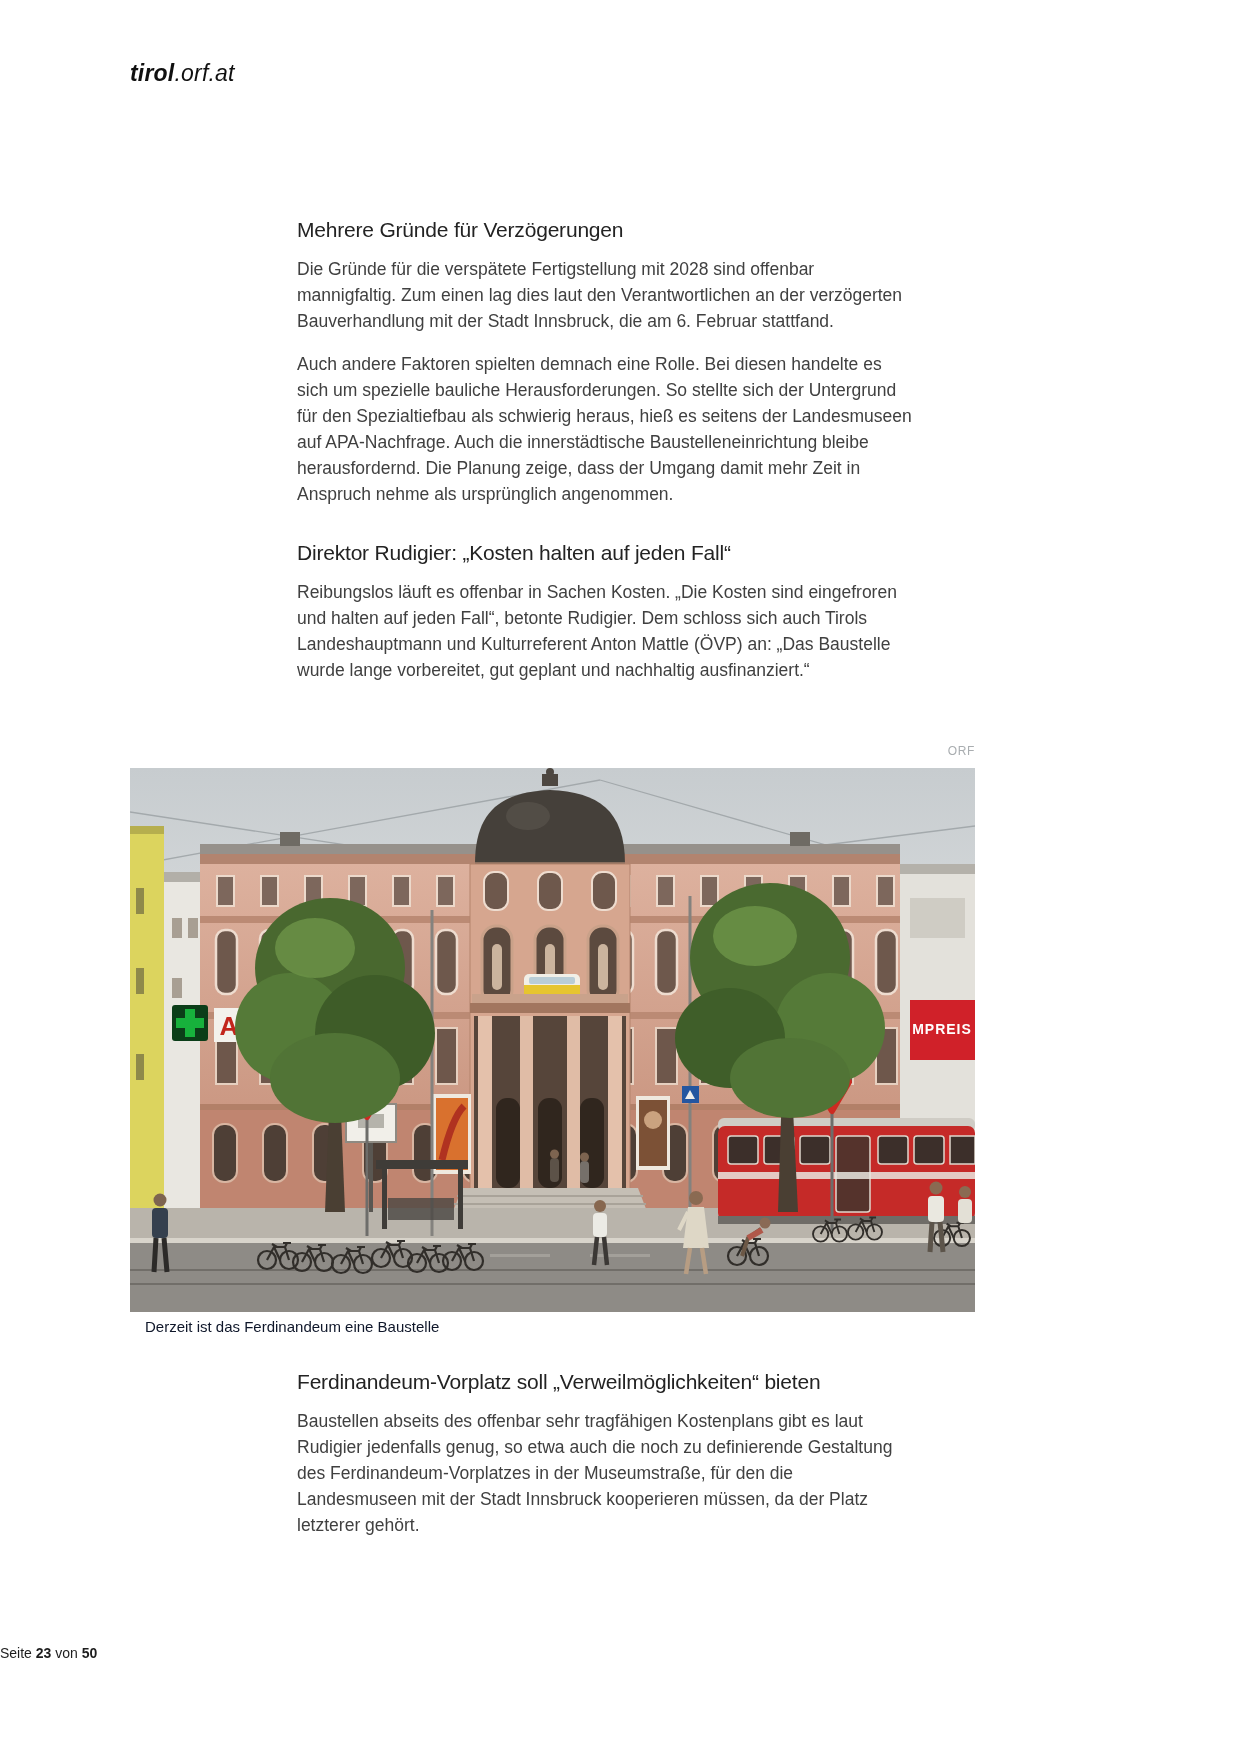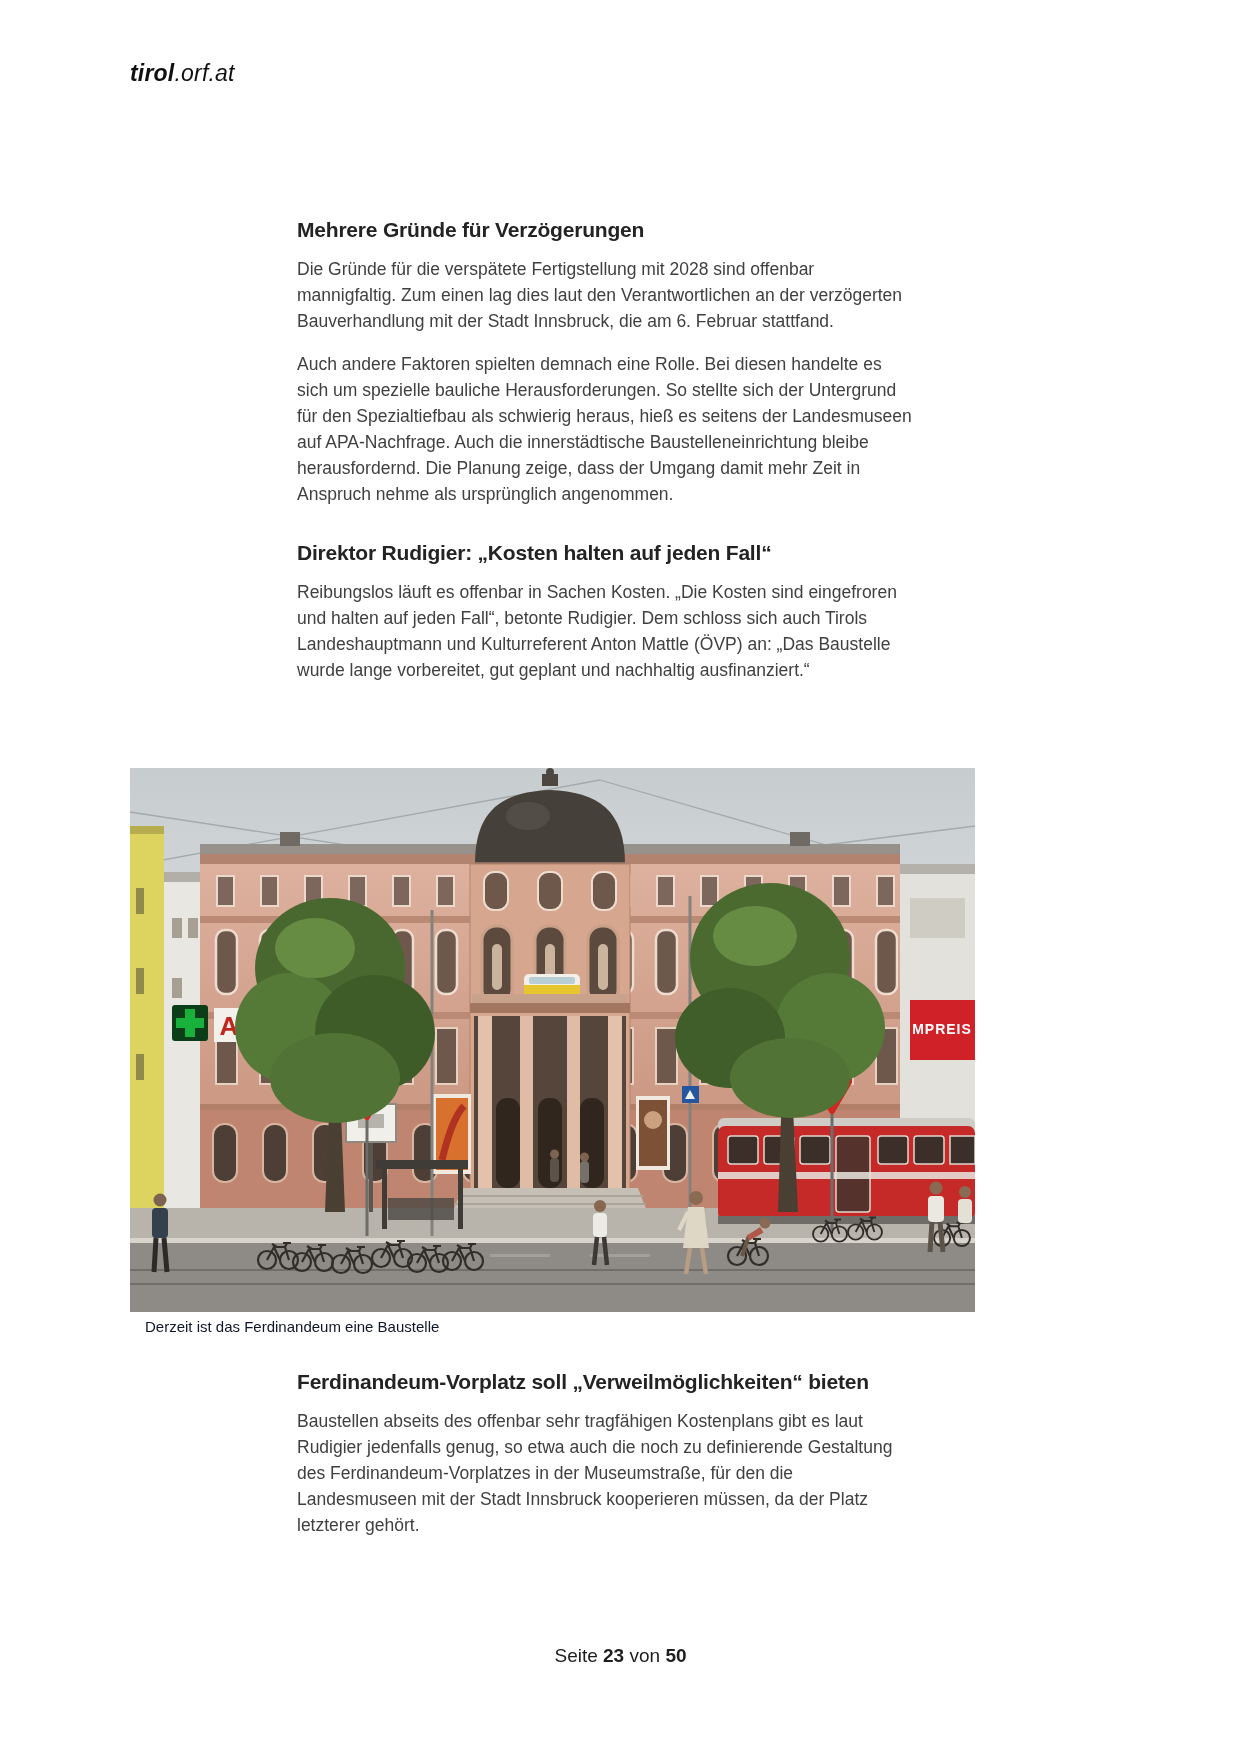--- a/index.html
+++ b/index.html
@@ -5,48 +5,49 @@
   html,body { margin:0; padding:0; background:#ffffff; }
   .page {
     position:relative; width:1241px; height:1754px; background:#ffffff;
     font-family:"Liberation Sans","DejaVu Sans",sans-serif; overflow:hidden;
   }
   .brand { position:absolute; left:130px; top:60px; font-size:23px; color:#101010; letter-spacing:.2px;font-style:italic; }
   .brand b { font-weight:700; }
   .col { position:absolute; left:297px; width:618px; }
   .col-top { top:216px; }
   .col-bottom { top:1368px; }
-  h2.sec { margin:0 0 12px 0; font-size:21px; line-height:28px; font-weight:700; color:#232323; letter-spacing:-0.2px; }
+  h2.sec { margin:0 0 12px 0; font-size:21px; line-height:28px; font-weight:400; color:#232323; letter-spacing:-0.2px; }
   h2.sec.later { margin-top:32px; }
   p.body { margin:0 0 17px 0; font-size:17.5px; line-height:26px; color:#404040; }
   .credit { position:absolute; left:130px; top:744px; width:845px; text-align:right;
             font-size:12px; color:#a9adb0; letter-spacing:.6px; }
   .photo { position:absolute; left:130px; top:768px; width:845px; height:544px; margin:0; }
   .photo svg { display:block; width:100%; height:100%; }
   svg text { font-family:"Liberation Sans","DejaVu Sans",sans-serif; }
   .caption { position:absolute; left:145px; top:1318px; font-size:15px; color:#0f172a; }
-  .pagefooter { position:absolute; left:0; top:1645px; width:100%; text-align:center;
-                font-size:19px; color:#1d1d1d; }
+  .pagefooter { position:absolute; left:0; top:1645px; width:100%; 
+                font-size:14px; color:#1d1d1d; }
   .pagefooter b { font-weight:700; }
 </style>
 </head>
 <body>
 
 <div class="page">
 
   <div class="brand"><b>tirol</b><span>.orf.at</span></div>
 
   <div class="col col-top">
     <h2 class="sec">Mehrere Gründe für Verzögerungen</h2>
     <p class="body">Die Gründe für die verspätete Fertigstellung mit 2028 sind offenbar mannigfaltig. Zum einen lag dies laut den Verantwortlichen an der verzögerten Bauverhandlung mit der Stadt Innsbruck, die am 6. Februar stattfand.</p>
     <p class="body">Auch andere Faktoren spielten demnach eine Rolle. Bei diesen handelte es sich um spezielle bauliche Herausforderungen. So stellte sich der Untergrund für den Spezialtiefbau als schwierig heraus, hieß es seitens der Landesmuseen auf APA-Nachfrage. Auch die innerstädtische Baustelleneinrichtung bleibe herausfordernd. Die Planung zeige, dass der Umgang damit mehr Zeit in Anspruch nehme als ursprünglich angenommen.</p>
     <h2 class="sec later">Direktor Rudigier: „Kosten halten auf jeden Fall“</h2>
     <p class="body">Reibungslos läuft es offenbar in Sachen Kosten. „Die Kosten sind eingefroren und halten auf jeden Fall“, betonte Rudigier. Dem schloss sich auch Tirols Landeshauptmann und Kulturreferent Anton Mattle (ÖVP) an: „Das Baustelle wurde lange vorbereitet, gut geplant und nachhaltig ausfinanziert.“</p>
   </div>
 
+  <div class="credit">ORF</div>
 
   <figure class="photo">
     <svg viewBox="0 0 845 544" preserveAspectRatio="none" aria-hidden="true">
       <defs>
         <linearGradient id="skyG" x1="0" y1="0" x2="0" y2="1">
           <stop offset="0" stop-color="#c7cccf"></stop>
             <stop offset="1" stop-color="#eff0ef"></stop>
         </linearGradient>
         <linearGradient id="facG" x1="0" y1="0" x2="0" y2="1">
           <stop offset="0" stop-color="#ddb19e"></stop>

